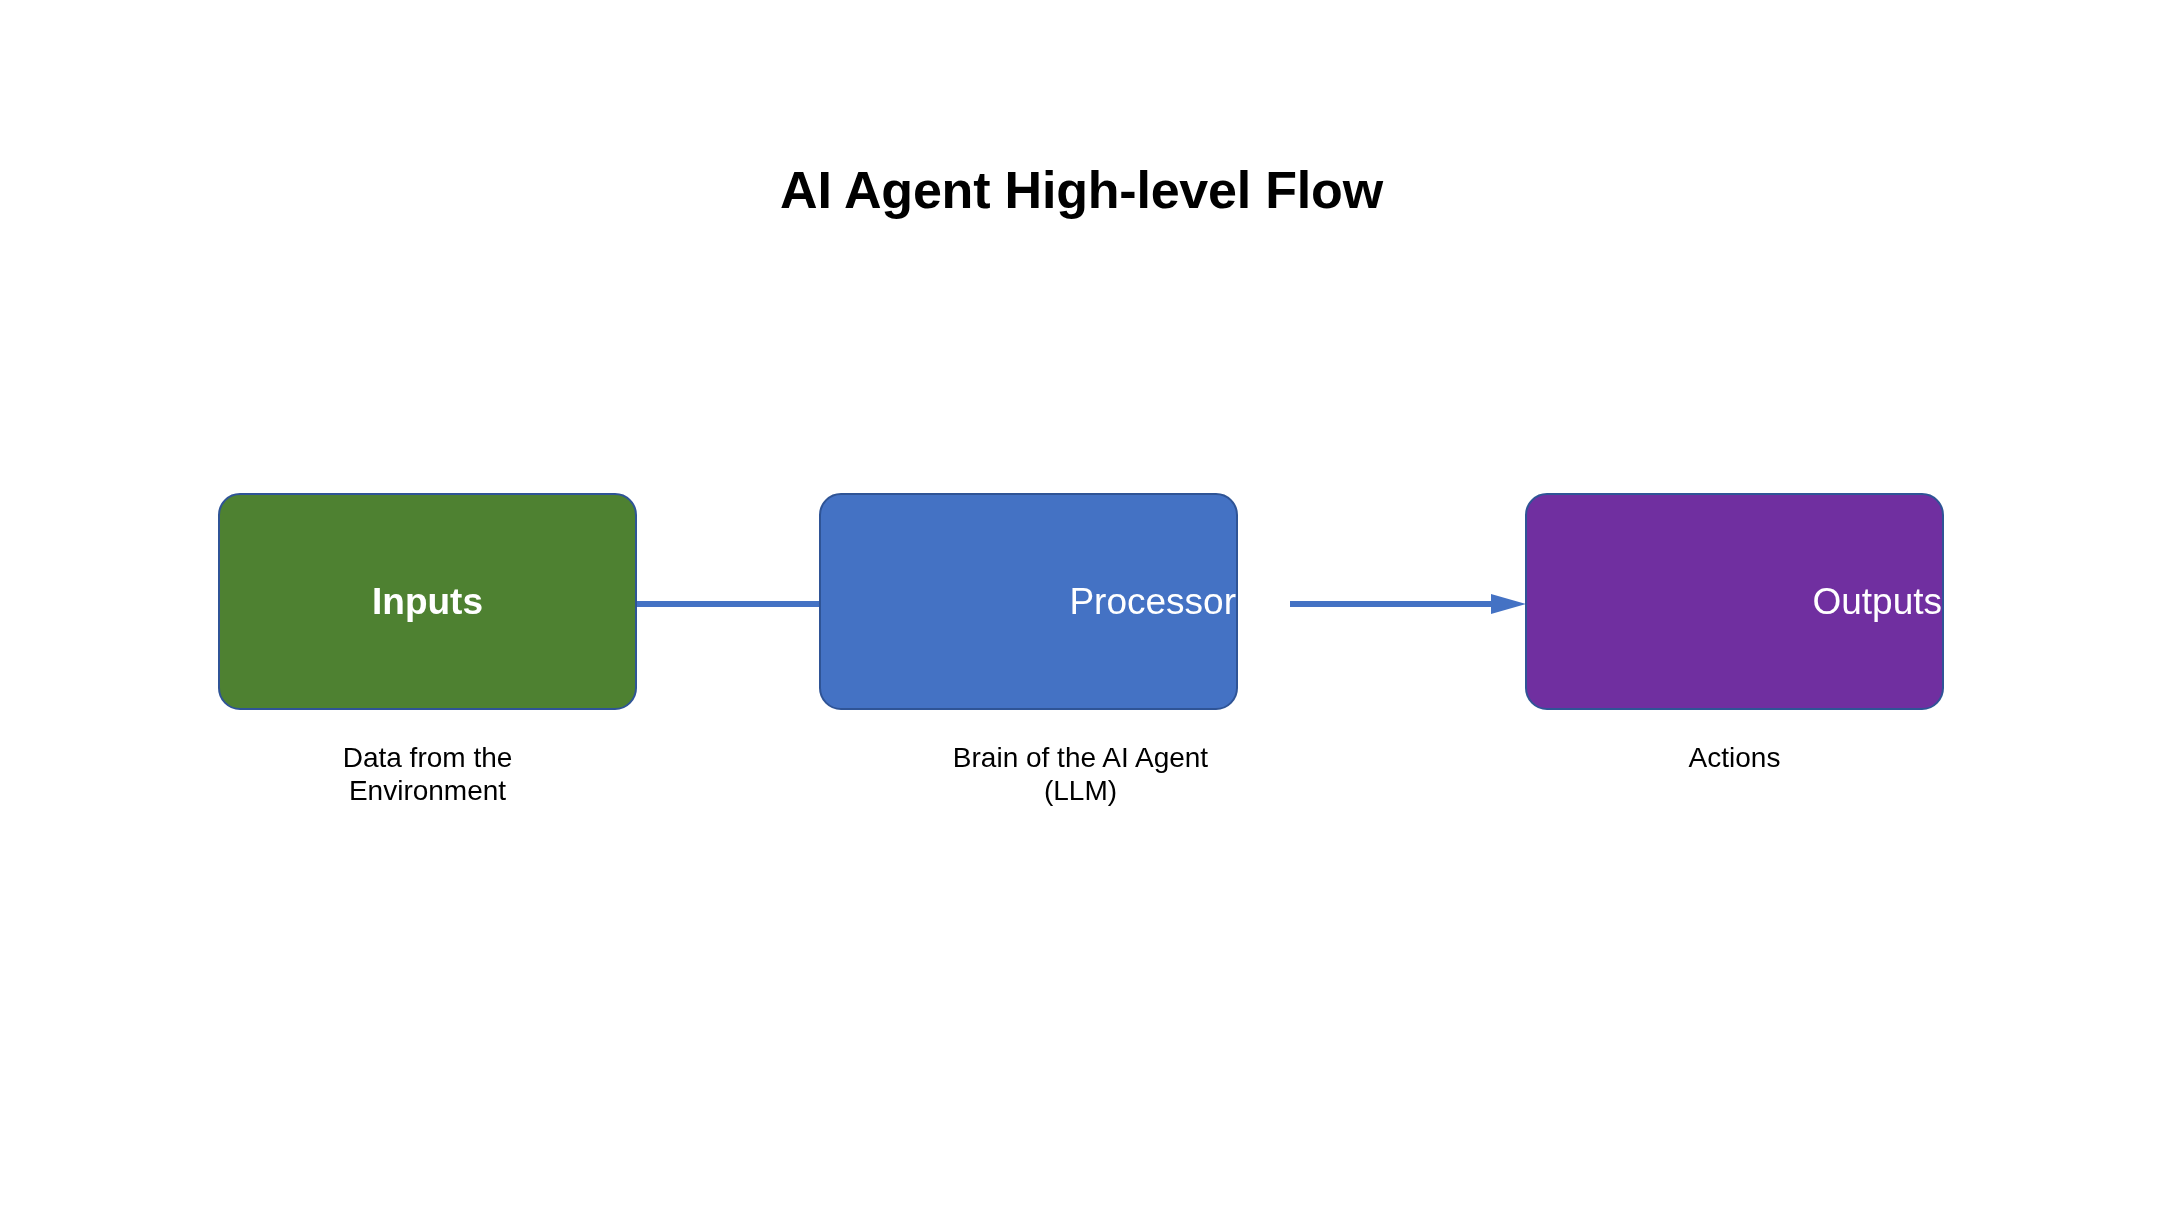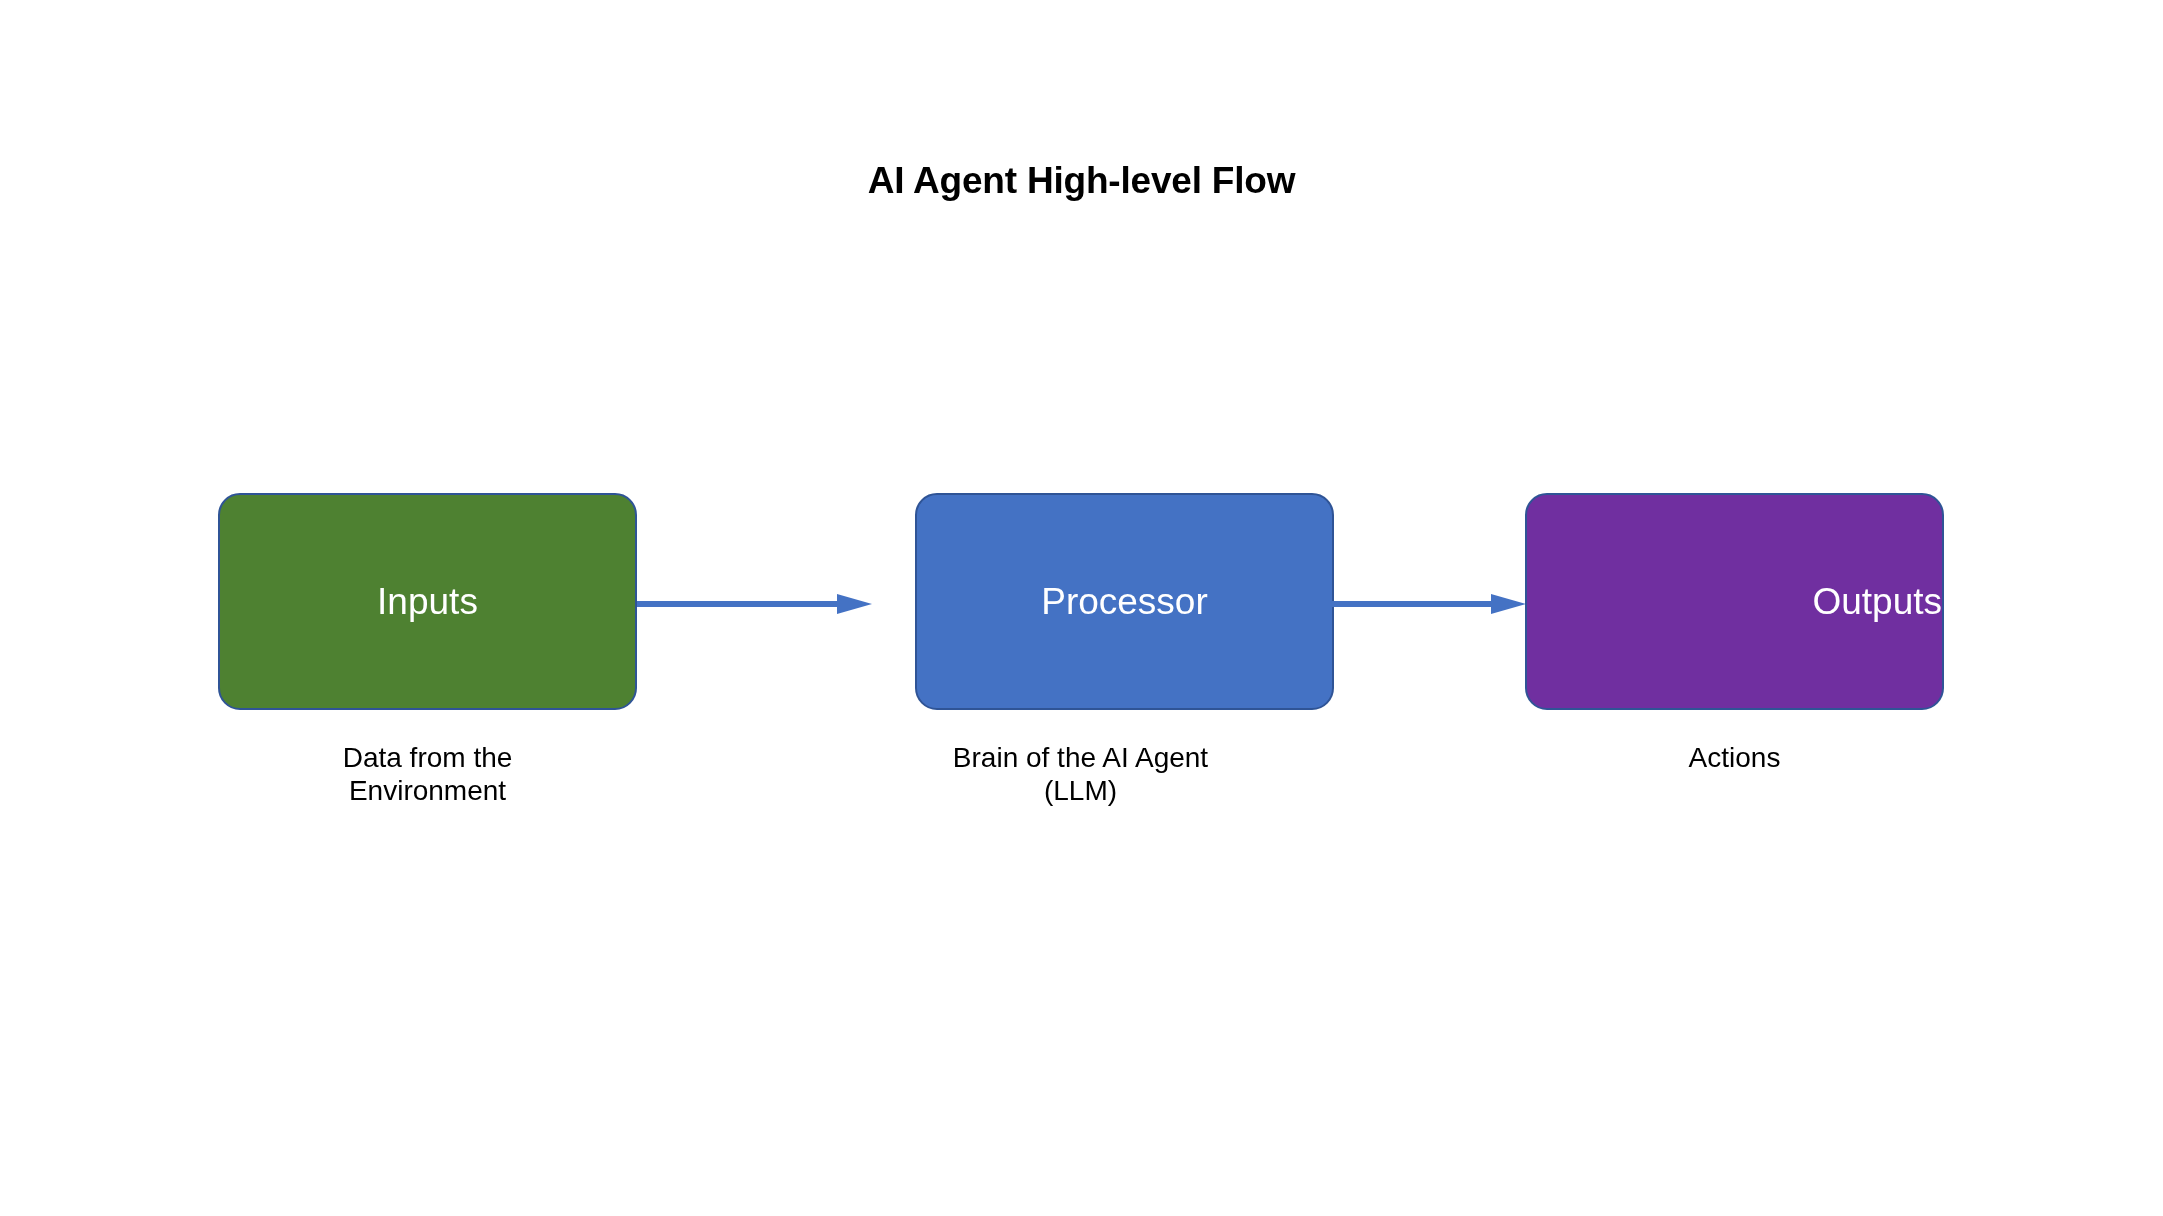--- a/index.html
+++ b/index.html
@@ -21,21 +21,21 @@
     background: #ffffff;
   }
 
   
   .slide-title {
     position: absolute;
     left: 0;
     top: 160px;
     width: 2163px;
     text-align: center;
-    font-size: 37px;
+    font-size: 52px;
     font-weight: bold;
     color: #000000;
     letter-spacing: -0.2px;
     white-space: pre;
   }
 
   
   .flow-stage {
     position: absolute;
     left: 0;
@@ -56,22 +56,22 @@
     display: flex;
     align-items: center;
     justify-content: center;
   }
   .node-label {
     font-size: 37px;
     color: #ffffff;
     line-height: 1;
     white-space: pre;
   }
-  #node-inputs    { left: 218px;  }
-  #node-processor { left: 915px;  }
+  #node-inputs    { left: 218px; font-weight: bold;  }
+  #node-processor { left: 819px; justify-content: flex-end;  }
   #node-outputs   { left: 1525px; }
 
   
   .caption {
     position: absolute;
     width: 419px;
     text-align: center;
     font-size: 28px;
     color: #000000;
     line-height: 1.17;

